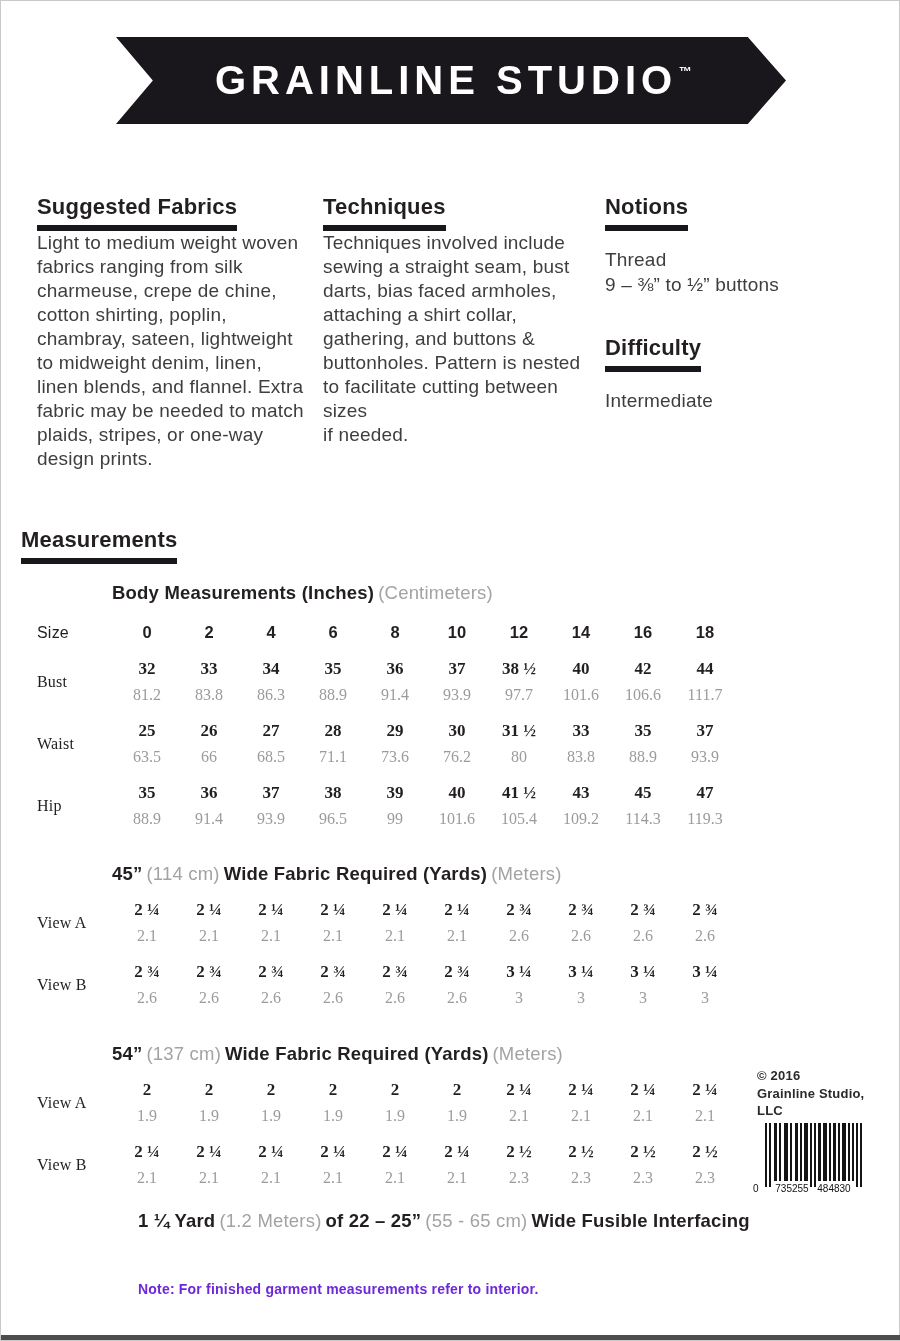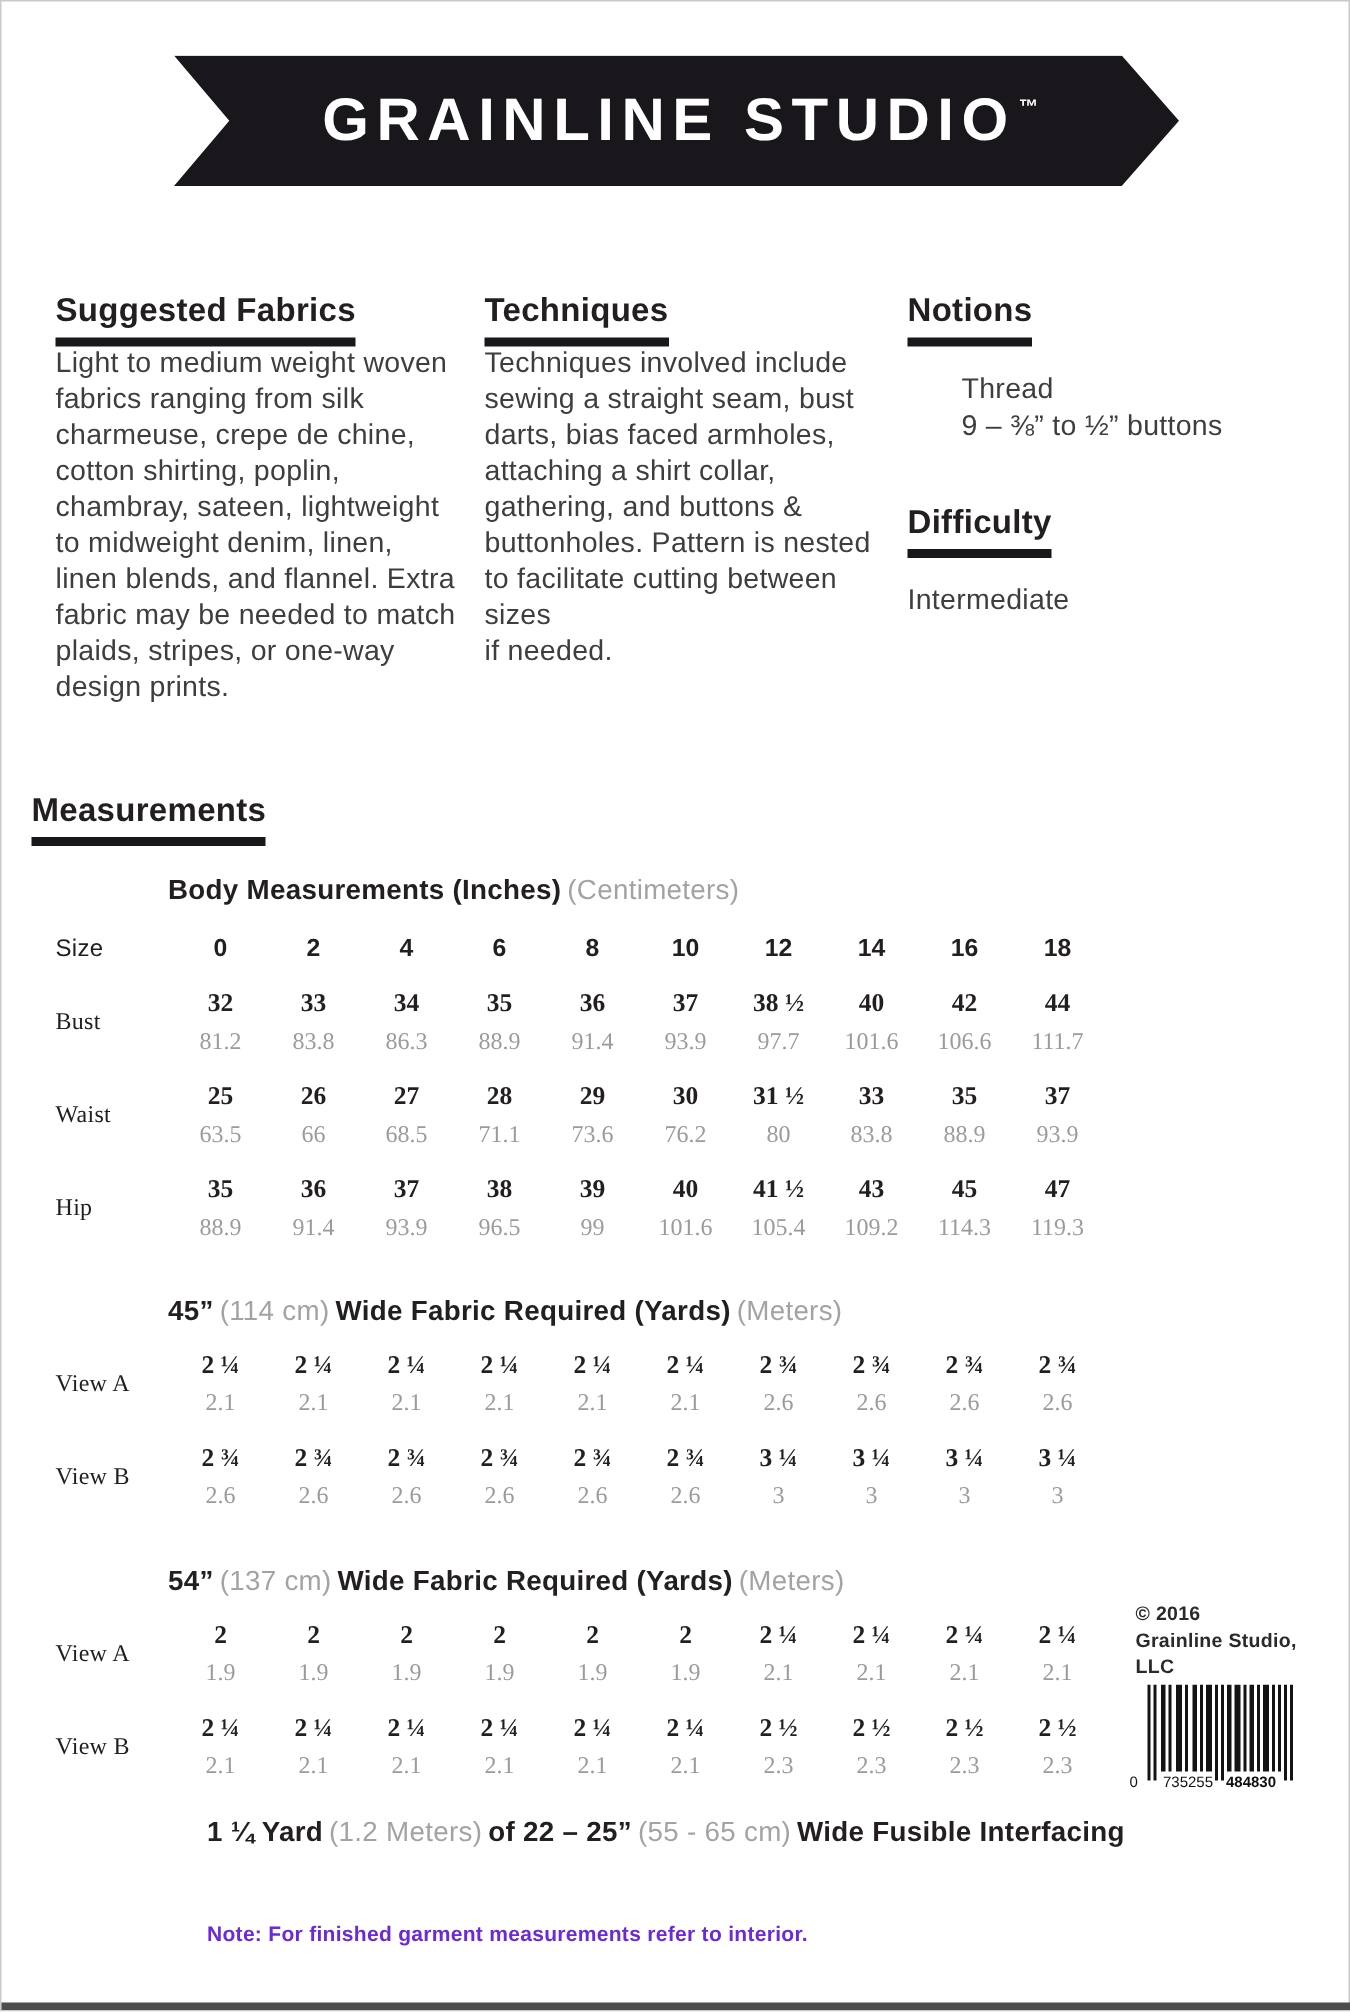--- a/index.html
+++ b/index.html
@@ -46,21 +46,21 @@
   }
   .col{position:absolute;top:195px;}
   .col-fabrics{left:36px;width:268px;}
   .col-techniques{left:322px;width:276px;}
   .col-notions{left:604px;width:280px;}
   .para{
     font-size:19px;line-height:24px;color:var(--soft-ink);
     letter-spacing:.2px;white-space:pre-line;
   }
   .notion-line{font-size:19px;line-height:25px;color:var(--soft-ink);letter-spacing:.2px;}
-  .notions-body{margin-top:16px;margin-left:36px;}
+  .notions-body{margin-top:16px;}
   .difficulty-block{margin-top:40px;}
   .difficulty-level{margin-top:18px;font-size:19px;color:var(--soft-ink);letter-spacing:.2px;}
   
   .measure-head{position:absolute;left:20px;top:528px;}
   .mtable{position:absolute;left:36px;width:730px;}
   .bodytable{top:581px;}
   .t45{top:862px;}
   .t54{top:1042px;}
   .mt-title{margin-left:75px;font-size:18.5px;font-weight:700;letter-spacing:.2px;}
   .mt-title .gry{color:#a3a3a3;font-weight:400;}
@@ -95,21 +95,21 @@
   
   .copyright{
     position:absolute;left:756px;top:1066px;width:130px;
     font-size:13px;line-height:17.5px;font-weight:700;letter-spacing:.2px;color:#2a2a2a;
   }
   .barcode{position:absolute;left:750px;top:1122px;width:114px;height:76px;}
   .barcode svg{position:absolute;left:0;top:0;}
   .bc-digit{position:absolute;top:60px;font-size:10px;color:#111;font-family:"Liberation Sans",sans-serif;}
   .bc-lead{left:2px;}
   .bc-g1{left:22px;width:38px;text-align:center;}
-  .bc-g2{left:64px;width:38px;text-align:center;font-weight:bold;}
+  .bc-g2{left:64px;width:38px;text-align:center;}
   .bottom-bar{
     position:absolute;left:0;bottom:0;width:900px;height:5px;background:#4d4d4d;
   }
 </style>
 </head>
 <body>
 
 <div class="page">
 
   <div class="banner">

